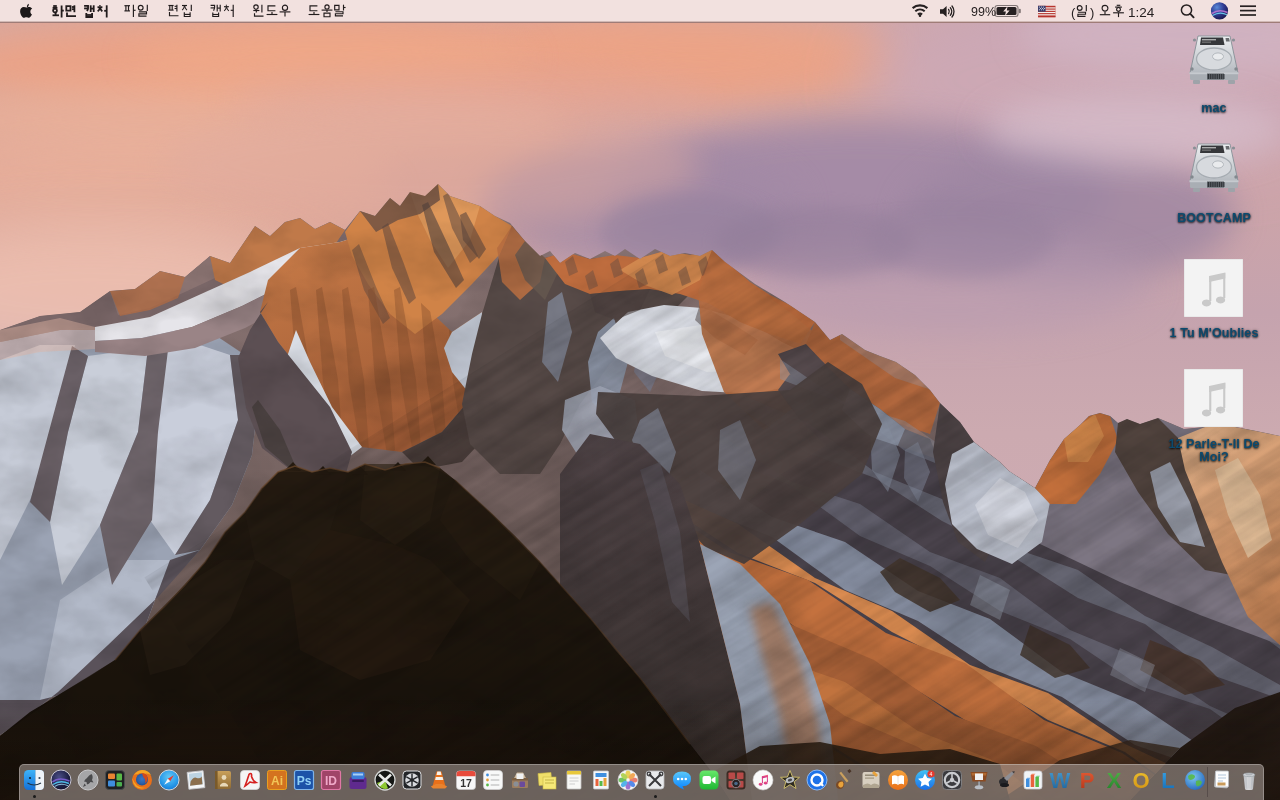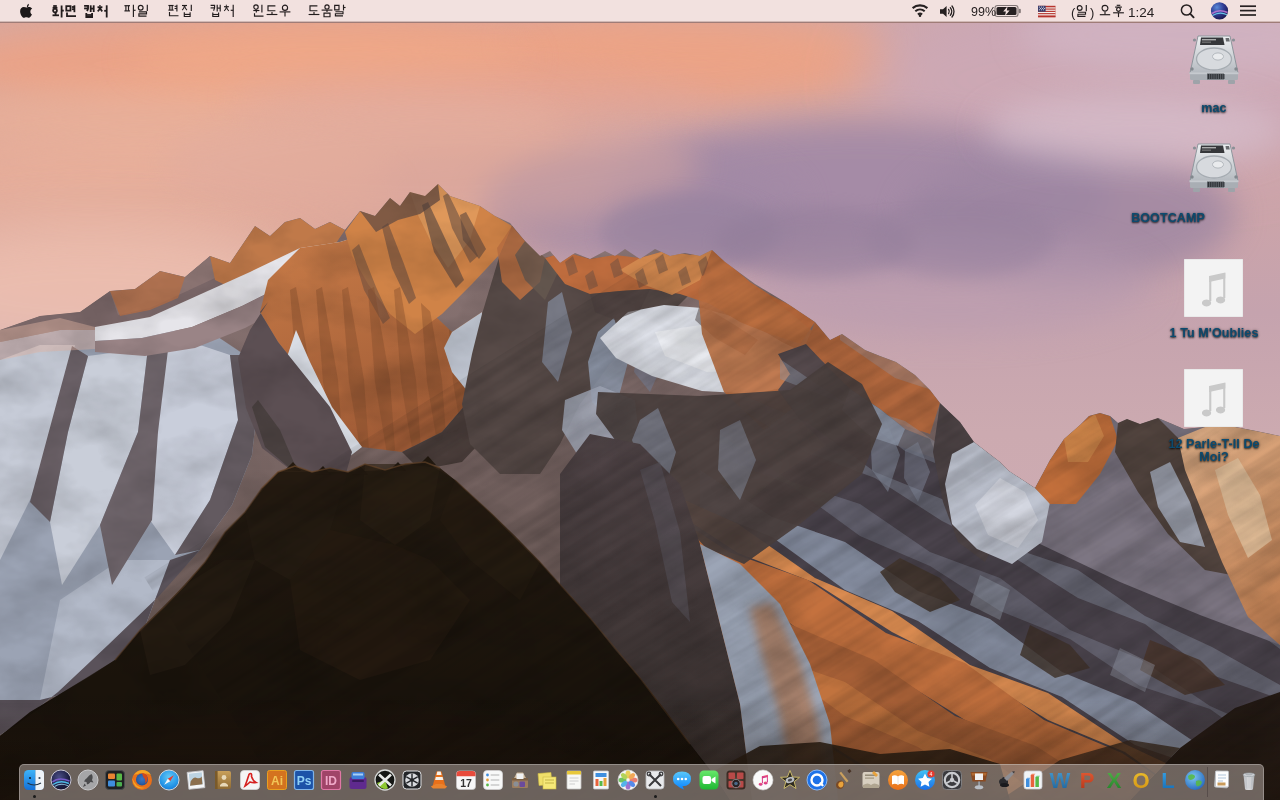--- a/index.html
+++ b/index.html
@@ -525,21 +525,21 @@
 <polygon points="40.5,5 44,5 44.8,8.5 41,8.5" fill="#6a6d70"></polygon>
 <ellipse cx="29" cy="26" rx="17.5" ry="11" fill="#d7dade" stroke="#a6acb2" stroke-width="1.3"></ellipse>
 <ellipse cx="33" cy="23.5" rx="5.5" ry="3.6" fill="#e9ebed" stroke="#b4b9be" stroke-width="1"></ellipse>
 <circle cx="9.5" cy="7" r="1.6" fill="#898f95"></circle>
       <circle cx="48.5" cy="7" r="1.6" fill="#898f95"></circle>
 <circle cx="7" cy="36" r="1.7" fill="#82888e"></circle>
       <circle cx="51" cy="36" r="1.7" fill="#82888e"></circle>
 <rect x="8" y="47" width="7" height="4" rx="1" fill="#9ea3a9"></rect>
       <rect x="43" y="47" width="7" height="4" rx="1" fill="#9ea3a9"></rect>
 </svg>
-    <div class="lbl" style="left:1108px;top:211px;width:120px;font-size:12.5px">BOOTCAMP</div>
+    <div class="lbl" style="left:1154px;top:211px;width:120px;font-size:12.5px">BOOTCAMP</div>
     <svg class="abs" style="left:1184px;top:259px" width="59" height="58" viewBox="0 0 59 58">
 <rect width="59" height="58" rx="1" fill="#f3f3f3" stroke="#e0e0e0" stroke-width="1"></rect>
 <g fill="#c9c9c9">
         <path d="M22.5,40.5 a4.6,3.5 0 1,0 0.1,0 Z"></path>
         <path d="M36.5,37.5 a4.6,3.5 0 1,0 0.1,0 Z"></path>
 <rect x="25.2" y="17" width="2.1" height="25"></rect>
         <rect x="39.2" y="14" width="2.1" height="25"></rect>
 <polygon points="25.2,17 41.3,13.5 41.3,19.5 25.2,23"></polygon>
       </g>
 </svg>

